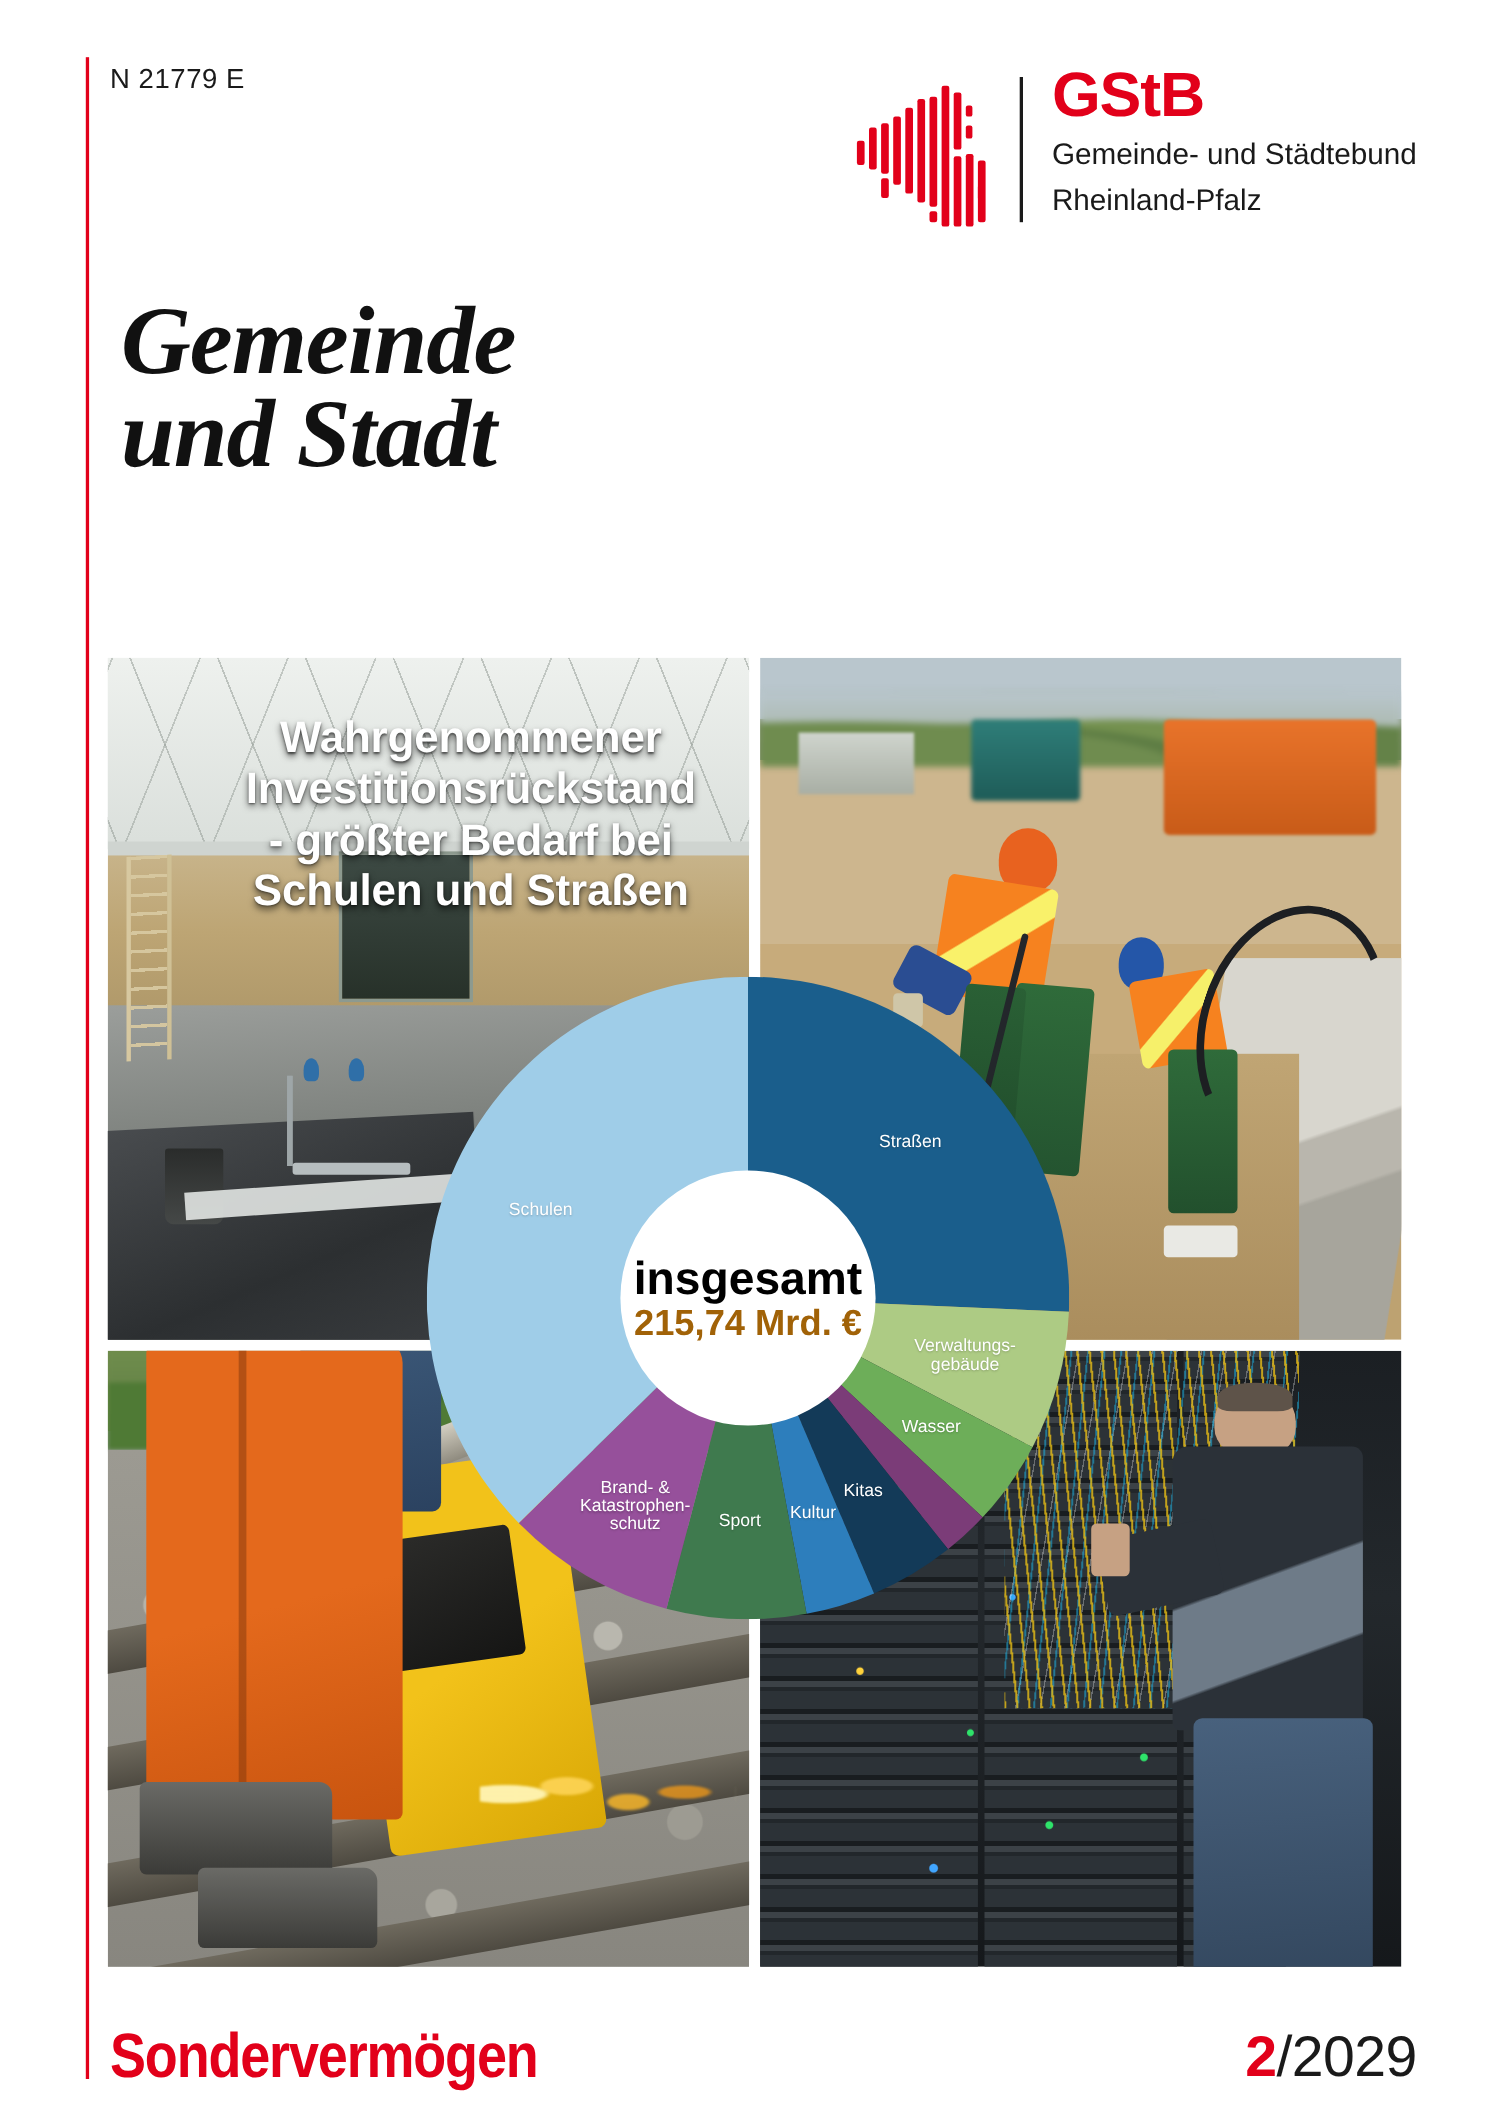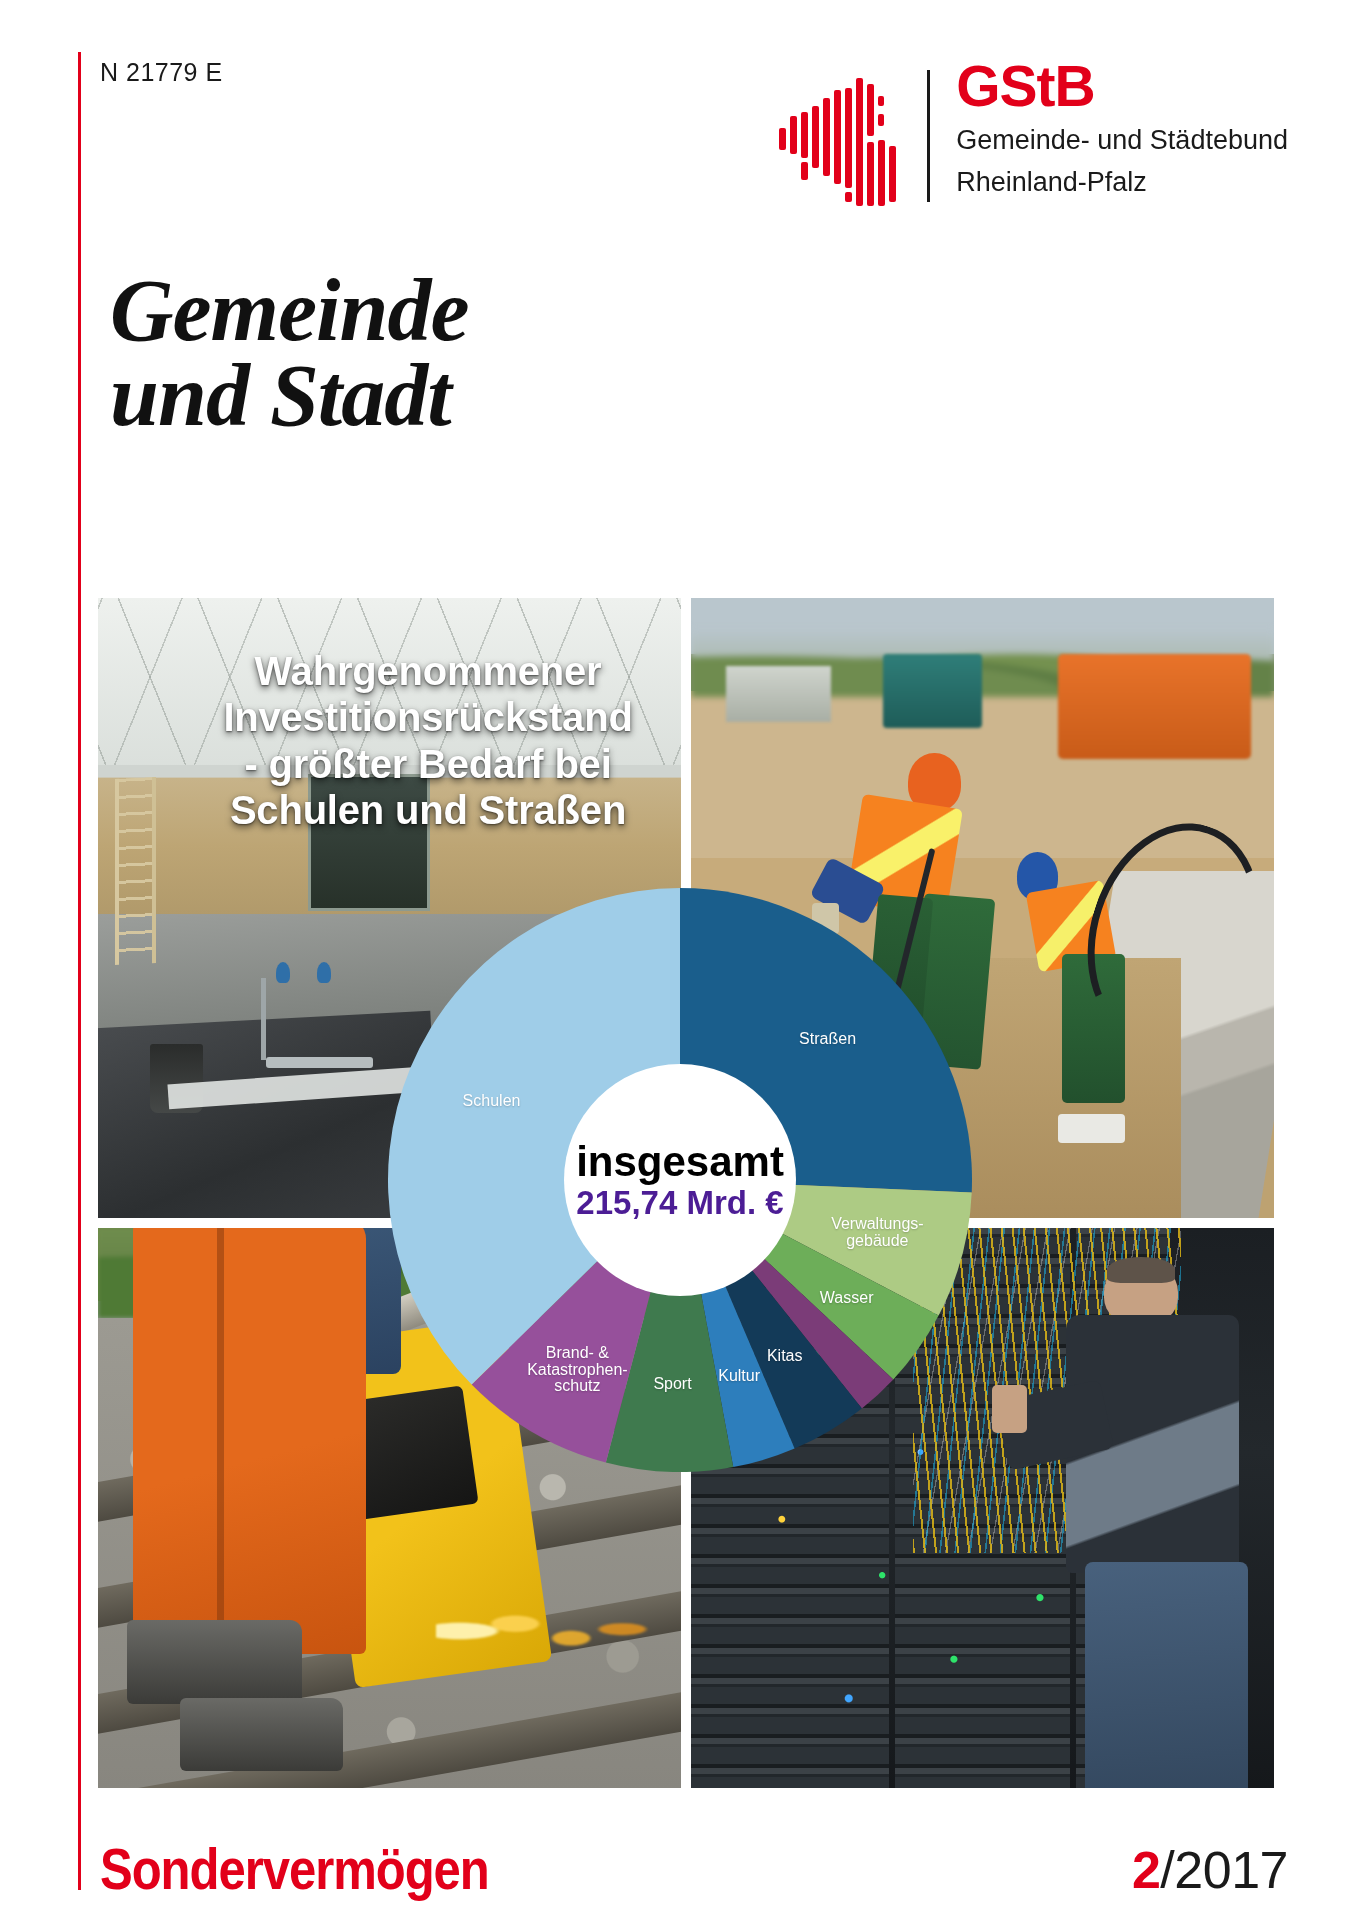--- a/index.html
+++ b/index.html
@@ -360,21 +360,21 @@
   .chart{
     position:absolute;left:388px;top:888px;width:584px;height:584px;
   }
   .chart svg{display:block;width:584px;height:584px;}
   .donut-hole{
     position:absolute;left:50%;top:50%;transform:translate(-50%,-50%);
     width:232px;height:232px;border-radius:50%;background:#ffffff;
     display:flex;flex-direction:column;align-items:center;justify-content:center;
   }
   .hole-l1{font-size:42px;font-weight:bold;color:#000000;line-height:1.12;}
-  .hole-l2{font-size:33px;font-weight:bold;color:#4c1d95;line-height:1.12;}
+  .hole-l2{font-size:33px;font-weight:bold;color:#a16207;line-height:1.12;}
 
   .seg-label{
     position:absolute;color:#ffffff;font-size:16px;font-weight:normal;
     text-align:center;line-height:1.05;white-space:nowrap;
     text-shadow:0 1px 2px rgba(0,0,0,.22);
   }
   .seg-label.multi{white-space:normal;line-height:1.04;}
 
   
   .footer-title{
@@ -550,16 +550,16 @@
         <div class="seg-label" style="left: 396.714px; top: 467.54px; transform: translate(-50%, -50%);"><span>Kitas</span></div>
         <div class="seg-label" style="left: 351.11px; top: 487.666px; transform: translate(-50%, -50%);"><span>Kultur</span></div>
         <div class="seg-label" style="left: 284.506px; top: 496.263px; transform: translate(-50%, -50%);"><span>Sport</span></div>
         <div class="seg-label multi" style="left: 189.44px; top: 482px; transform: translate(-50%, -50%);"><span>Brand- &amp;</span><br><span>Katastrophen-</span><br><span>schutz</span></div>
         <div class="seg-label" style="left: 103.52px; top: 212.915px; transform: translate(-50%, -50%);"><span>Schulen</span></div>
       </div>
   </div>
 
   <div class="footer-title">Sondervermögen</div>
   <div class="footer-issue">
-    <b>2</b><i>/2017</i>
+    <b>2</b><i>/2029</i>
   </div>
 
 </div>
 
 </body></html>

